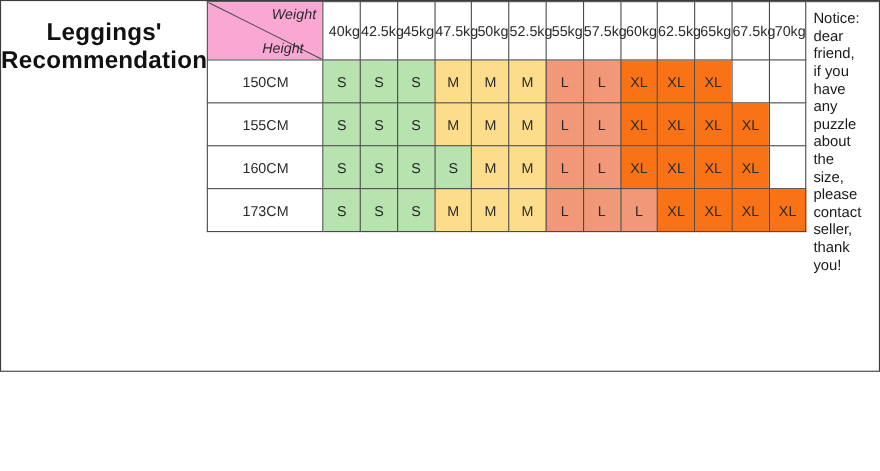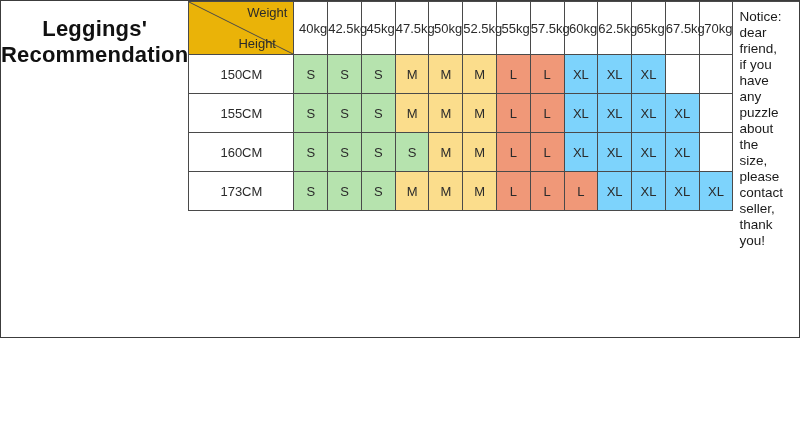--- a/index.html
+++ b/index.html
@@ -47,22 +47,23 @@
     vertical-align: middle;
     height: 38px;
     padding: 0;
     color: #2b2b2b;
   }
   
   td.corner {
     position: relative;
     width: 104px;
     overflow: hidden;
-    background: #eab308;
+    background: #f9a8d4;
     height: 52px;
+    font-style: italic;
   }
   td.corner .diag {
     position: absolute;
     left: 0;
     top: 0;
     width: 100%;
     height: 100%;
   }
   td.corner .diag svg {
     display: block;
@@ -90,21 +91,21 @@
     text-align: right;
   }
   td.hcell {
     font-size: 13px;
     width: 104px;
   }
   
   td.s  { background: #b6e3ae; color: #ffffff; }
   td.m  { background: #fbdd8c; color: #ffffff; }
   td.l  { background: #f09878; color: #ffffff; }
-  td.xl { background: #7dd3fc; color: #ffffff; }
+  td.xl { background: #f97316; color: #ffffff; }
   td.blank { background: #ffffff; }
   td.cell { font-size: 13px; }
   .notice {
     border-top: 1px solid #4a4a4a;
     font-size: 13.5px;
     color: #1a1a1a;
     padding: 7px 16px 7px 6px;
     height: 28px;
     box-sizing: border-box;
     line-height: 16px;

